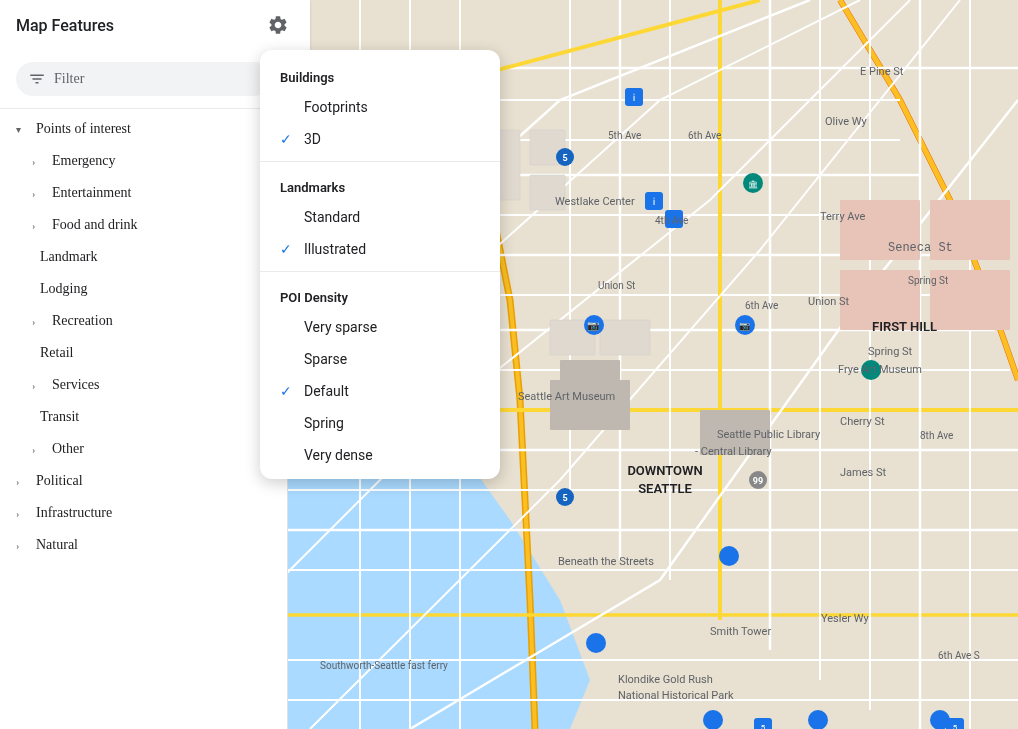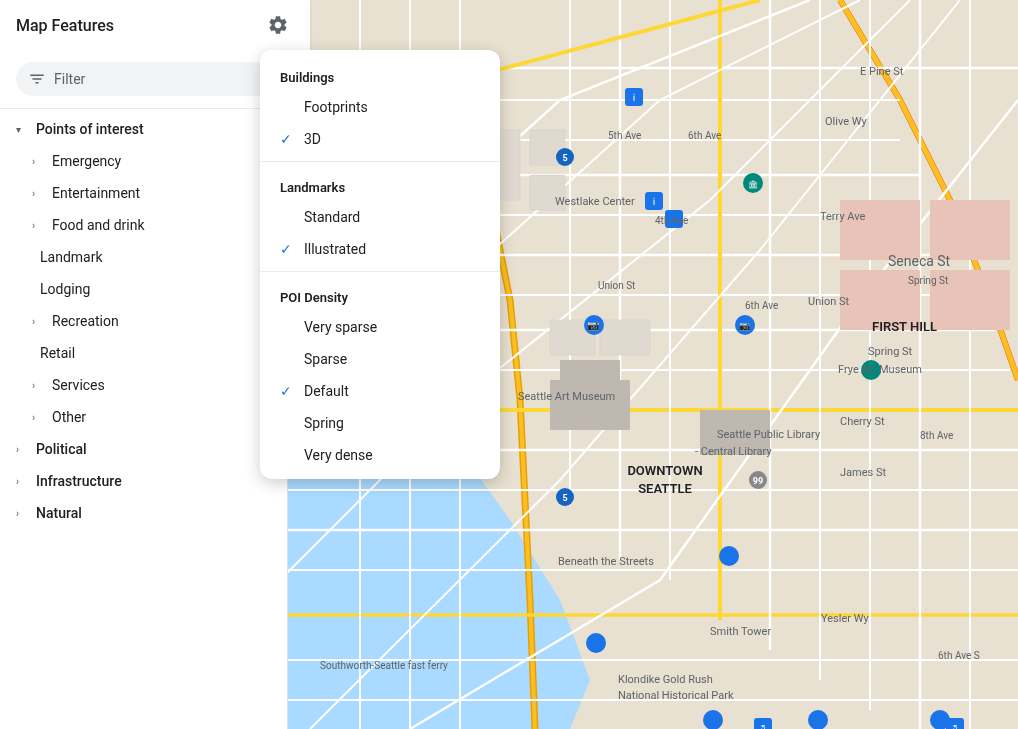--- a/index.html
+++ b/index.html
@@ -35,20 +35,21 @@
     
     #sidebar {
       position: absolute;
       top: 50px; left: 0;
       width: 288px;
       height: 679px;
       background: #fff;
       overflow-y: auto;
       z-index: 10;
       border-right: 1px solid #e0e0e0;
+      font-family: Liberation Serif, serif;
     }
 
     
     .filter-bar {
       padding: 12px 16px;
       border-bottom: 1px solid #e8eaed;
     }
     .filter-bar .filter-inner {
       display: flex;
       align-items: center;
@@ -224,20 +225,23 @@
     <div class="nav-item child">
       <span class="chevron">›</span>
       <span>Recreation</span>
     </div>
     <div class="nav-item no-chevron">
       <span>Retail</span>
     </div>
     <div class="nav-item child">
       <span class="chevron">›</span>
       <span>Services</span>
+    </div>
+    <div class="nav-item no-chevron">
+      <span>Transit</span>
     </div>
     <div class="nav-item child">
       <span class="chevron">›</span>
       <span>Other</span>
     </div>
 
     <div class="nav-item parent">
       <span class="chevron">›</span>
       <span>Political</span>
     </div>
@@ -377,21 +381,21 @@
 
     </svg>
 
     <div class="map-label" style="top:65px; left:600px;">E Pine St</div>
     <div class="map-label" style="top:115px; left:565px;">Olive Wy</div>
     <div class="map-label" style="top:195px; left:295px;">Westlake Center</div>
     <div class="map-label" style="top:202px; left:295px; top:220px;"></div>
     <div class="map-label" style="top:295px; left:548px;">Union St</div>
     <div class="map-label bold large" style="top:319px; left:600px;padding-left:12px;">FIRST HILL</div>
     <div class="map-label" style="top:210px; left:560px;">Terry Ave</div>
-    <div class="map-label" style="top:253px; left:628px; font-size:14px;">Seneca St</div>
+    <div class="map-label" style="top:241px; left:628px; font-size:12px;font-family:Liberation Mono, monospace;">Seneca St</div>
     <div class="map-label" style="top:275px; left:648px; font-size:10px;">Spring St</div>
     <div class="map-label" style="top:345px; left:608px;">Spring St</div>
     <div class="map-label" style="top:390px; left:258px;">Seattle Art Museum</div>
     <div class="map-label" style="top:428px; left:425px;margin-left:32px;">Seattle Public Library</div>
     <div class="map-label" style="top:445px; left:435px;">- Central Library</div>
     <div class="map-label" style="top:363px; left:570px;margin-left:8px;">Frye Art Museum</div>
     <div class="map-label bold large" style="top:462px; left:345px; font-size:13px; text-align:center; width:120px; line-height:18px;">DOWNTOWN<br>SEATTLE</div>
     <div class="map-label" style="top:415px; left:580px;">Cherry St</div>
     <div class="map-label" style="top:466px; left:580px;">James St</div>
     <div class="map-label" style="top:555px; left:298px;">Beneath the Streets</div>

